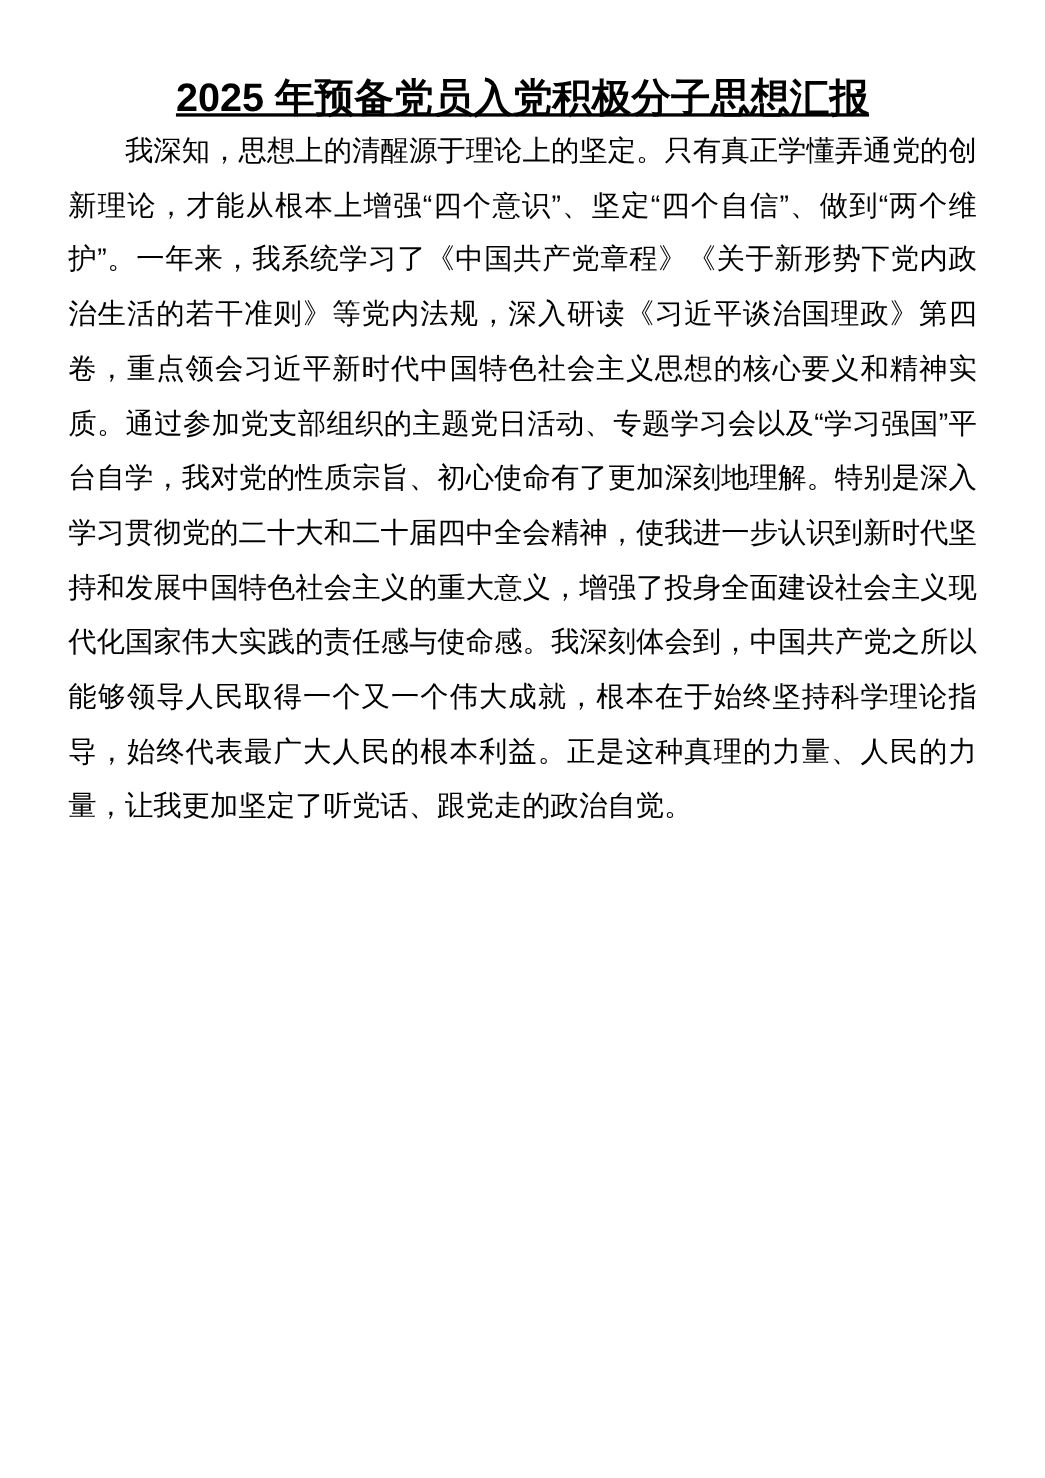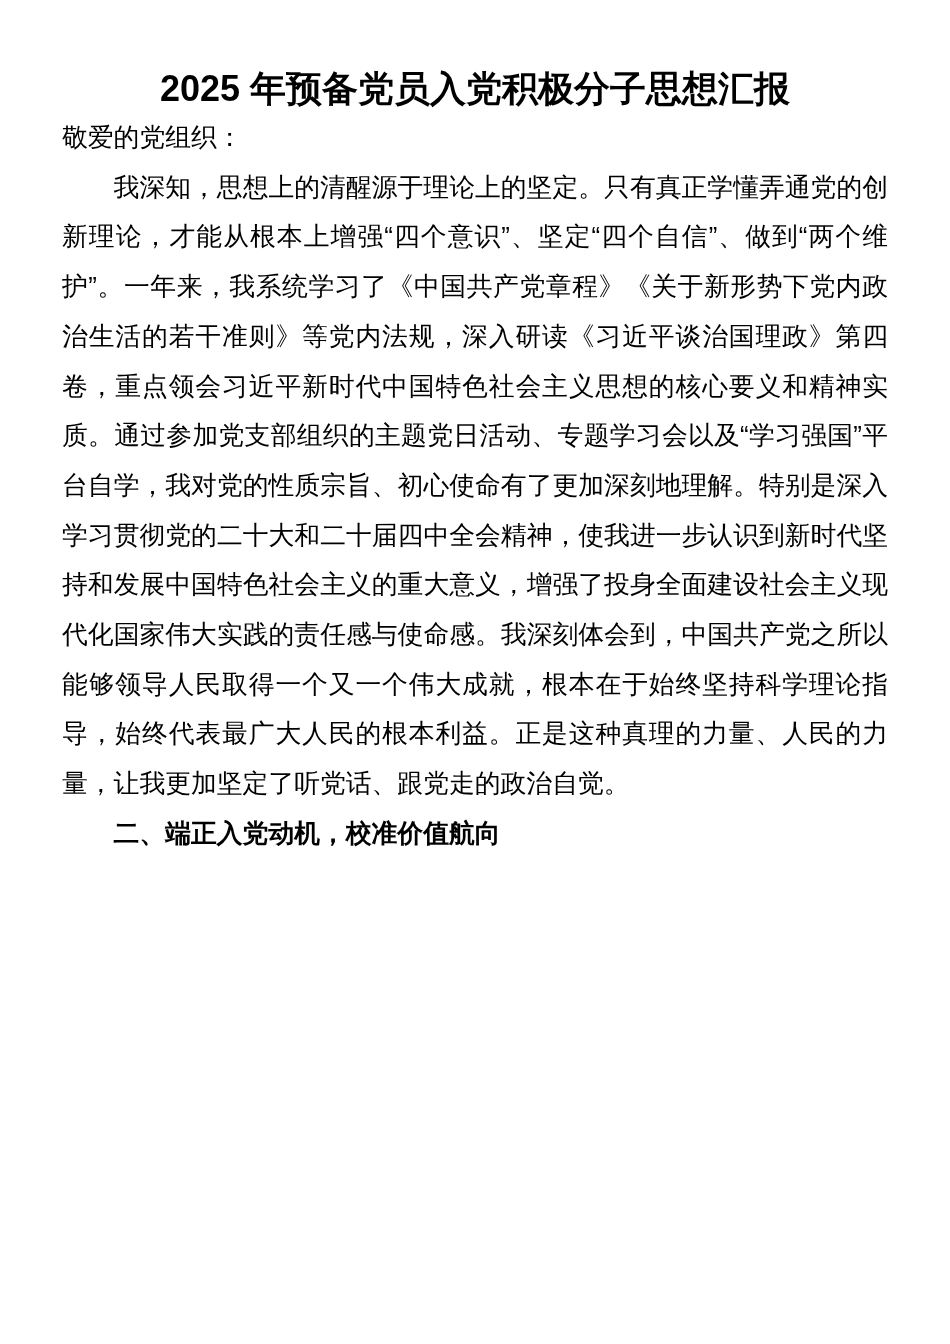--- a/index.html
+++ b/index.html
@@ -18,20 +18,21 @@
       font-family: "Liberation Sans", sans-serif;
       overflow: hidden;
     }
     .doc-title {
       margin: 0;
       font-size: 36px;
       font-weight: 700;
       line-height: 49px;
       text-align: center;
       white-space: nowrap;
+      text-decoration: underline;
     }
     .doc-text p {
       margin: 0;
       font-size: 25.8px;
       line-height: 49.7px;
       text-align: justify;
       text-justify: inter-ideograph;
       word-break: normal;
     }
     .salutation {
@@ -45,21 +46,19 @@
       font-weight: 700;
     }
   </style>
 </head>
 <body>
 
 <div class="page">
   <h1 class="doc-title">2025 年预备党员入党积极分子思想汇报</h1>
 
   <div class="doc-text">
-    <p class="salutation">敬爱的党组织：</p>
 
 
 
     <p class="body-para">我深知，思想上的清醒源于理论上的坚定。只有真正学懂弄通党的创新理论，才能从根本上增强“四个意识”、坚定“四个自信”、做到“两个维护”。一年来，我系统学习了《中国共产党章程》《关于新形势下党内政治生活的若干准则》等党内法规，深入研读《习近平谈治国理政》第四卷，重点领会习近平新时代中国特色社会主义思想的核心要义和精神实质。通过参加党支部组织的主题党日活动、专题学习会以及“学习强国”平台自学，我对党的性质宗旨、初心使命有了更加深刻地理解。特别是深入学习贯彻党的二十大和二十届四中全会精神，使我进一步认识到新时代坚持和发展中国特色社会主义的重大意义，增强了投身全面建设社会主义现代化国家伟大实践的责任感与使命感。我深刻体会到，中国共产党之所以能够领导人民取得一个又一个伟大成就，根本在于始终坚持科学理论指导，始终代表最广大人民的根本利益。正是这种真理的力量、人民的力量，让我更加坚定了听党话、跟党走的政治自觉。</p>
 
-    <p class="heading-para">二、端正入党动机，校准价值航向</p>
   </div>
 </div>
 
 </body></html>

